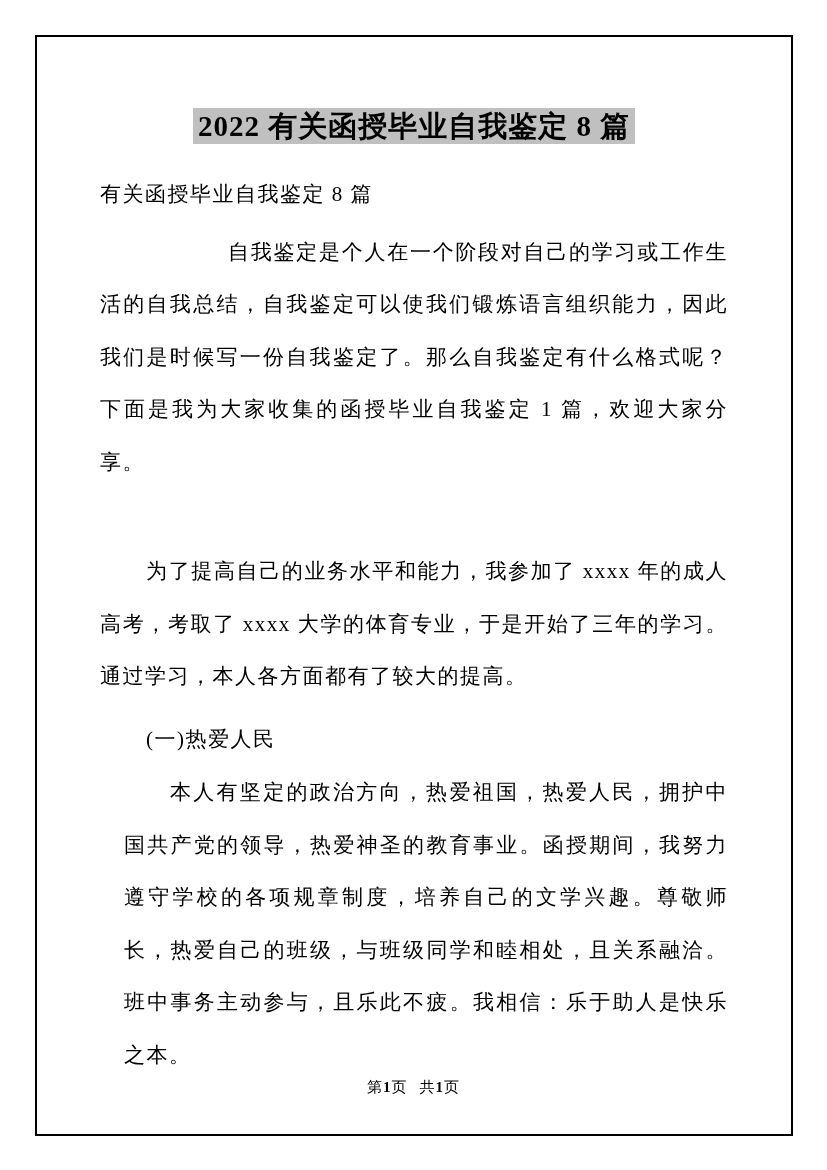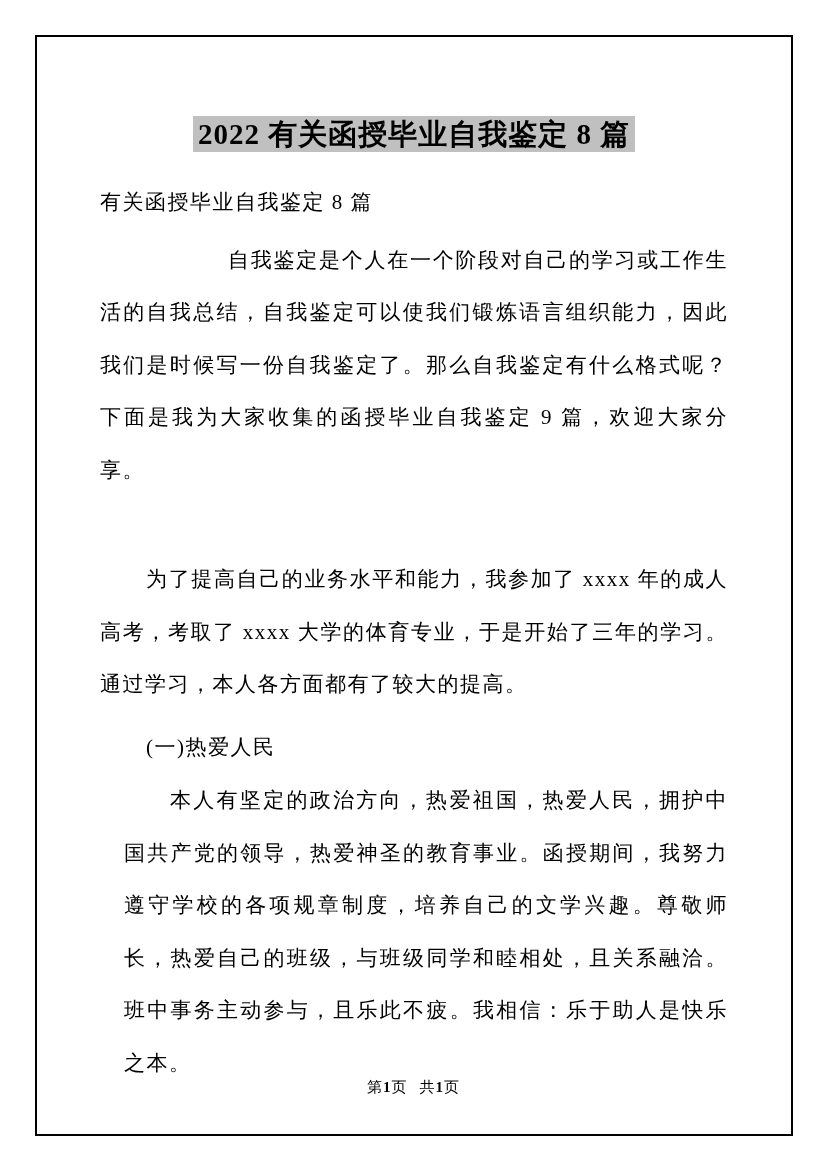--- a/index.html
+++ b/index.html
@@ -25,21 +25,21 @@
     box-sizing: border-box;
     background: #ffffff;
   }
   .content {
     position: absolute;
     left: 63px;   
     top: 62px;
     width: 628px;
   }
   .doc-title {
-    margin: 12px;
+    margin: 4px;
     font-size: 29px;
     font-weight: bold;
     line-height: 46px;
     text-align: center;
     letter-spacing: 1px;
   }
   .doc-title .highlight {
     background: #c0c0c0;
     padding: 2px 5px;
   }
@@ -75,21 +75,21 @@
 </head>
 <body>
 
 <div class="page-border">
   <div class="content">
 
     <h1 class="doc-title"><span class="highlight">2022 有关函授毕业自我鉴定 8 篇</span></h1>
 
     <p class="subtitle">有关函授毕业自我鉴定 8 篇</p>
 
-    <p class="intro justify">自我鉴定是个人在一个阶段对自己的学习或工作生活的自我总结，自我鉴定可以使我们锻炼语言组织能力，因此我们是时候写一份自我鉴定了。那么自我鉴定有什么格式呢？下面是我为大家收集的函授毕业自我鉴定 9 篇，欢迎大家分享。</p>
+    <p class="intro justify">自我鉴定是个人在一个阶段对自己的学习或工作生活的自我总结，自我鉴定可以使我们锻炼语言组织能力，因此我们是时候写一份自我鉴定了。那么自我鉴定有什么格式呢？下面是我为大家收集的函授毕业自我鉴定 1 篇，欢迎大家分享。</p>
 
     <div class="spacer"></div>
 
 
     <p class="body-paragraph justify">为了提高自己的业务水平和能力，我参加了 xxxx 年的成人高考，考取了 xxxx 大学的体育专业，于是开始了三年的学习。通过学习，本人各方面都有了较大的提高。</p>
 
     <p class="sub-heading">(一)热爱人民</p>
 
     <p class="body-paragraph second justify">本人有坚定的政治方向，热爱祖国，热爱人民，拥护中国共产党的领导，热爱神圣的教育事业。函授期间，我努力遵守学校的各项规章制度，培养自己的文学兴趣。尊敬师长，热爱自己的班级，与班级同学和睦相处，且关系融洽。班中事务主动参与，且乐此不疲。我相信：乐于助人是快乐之本。</p>
 

